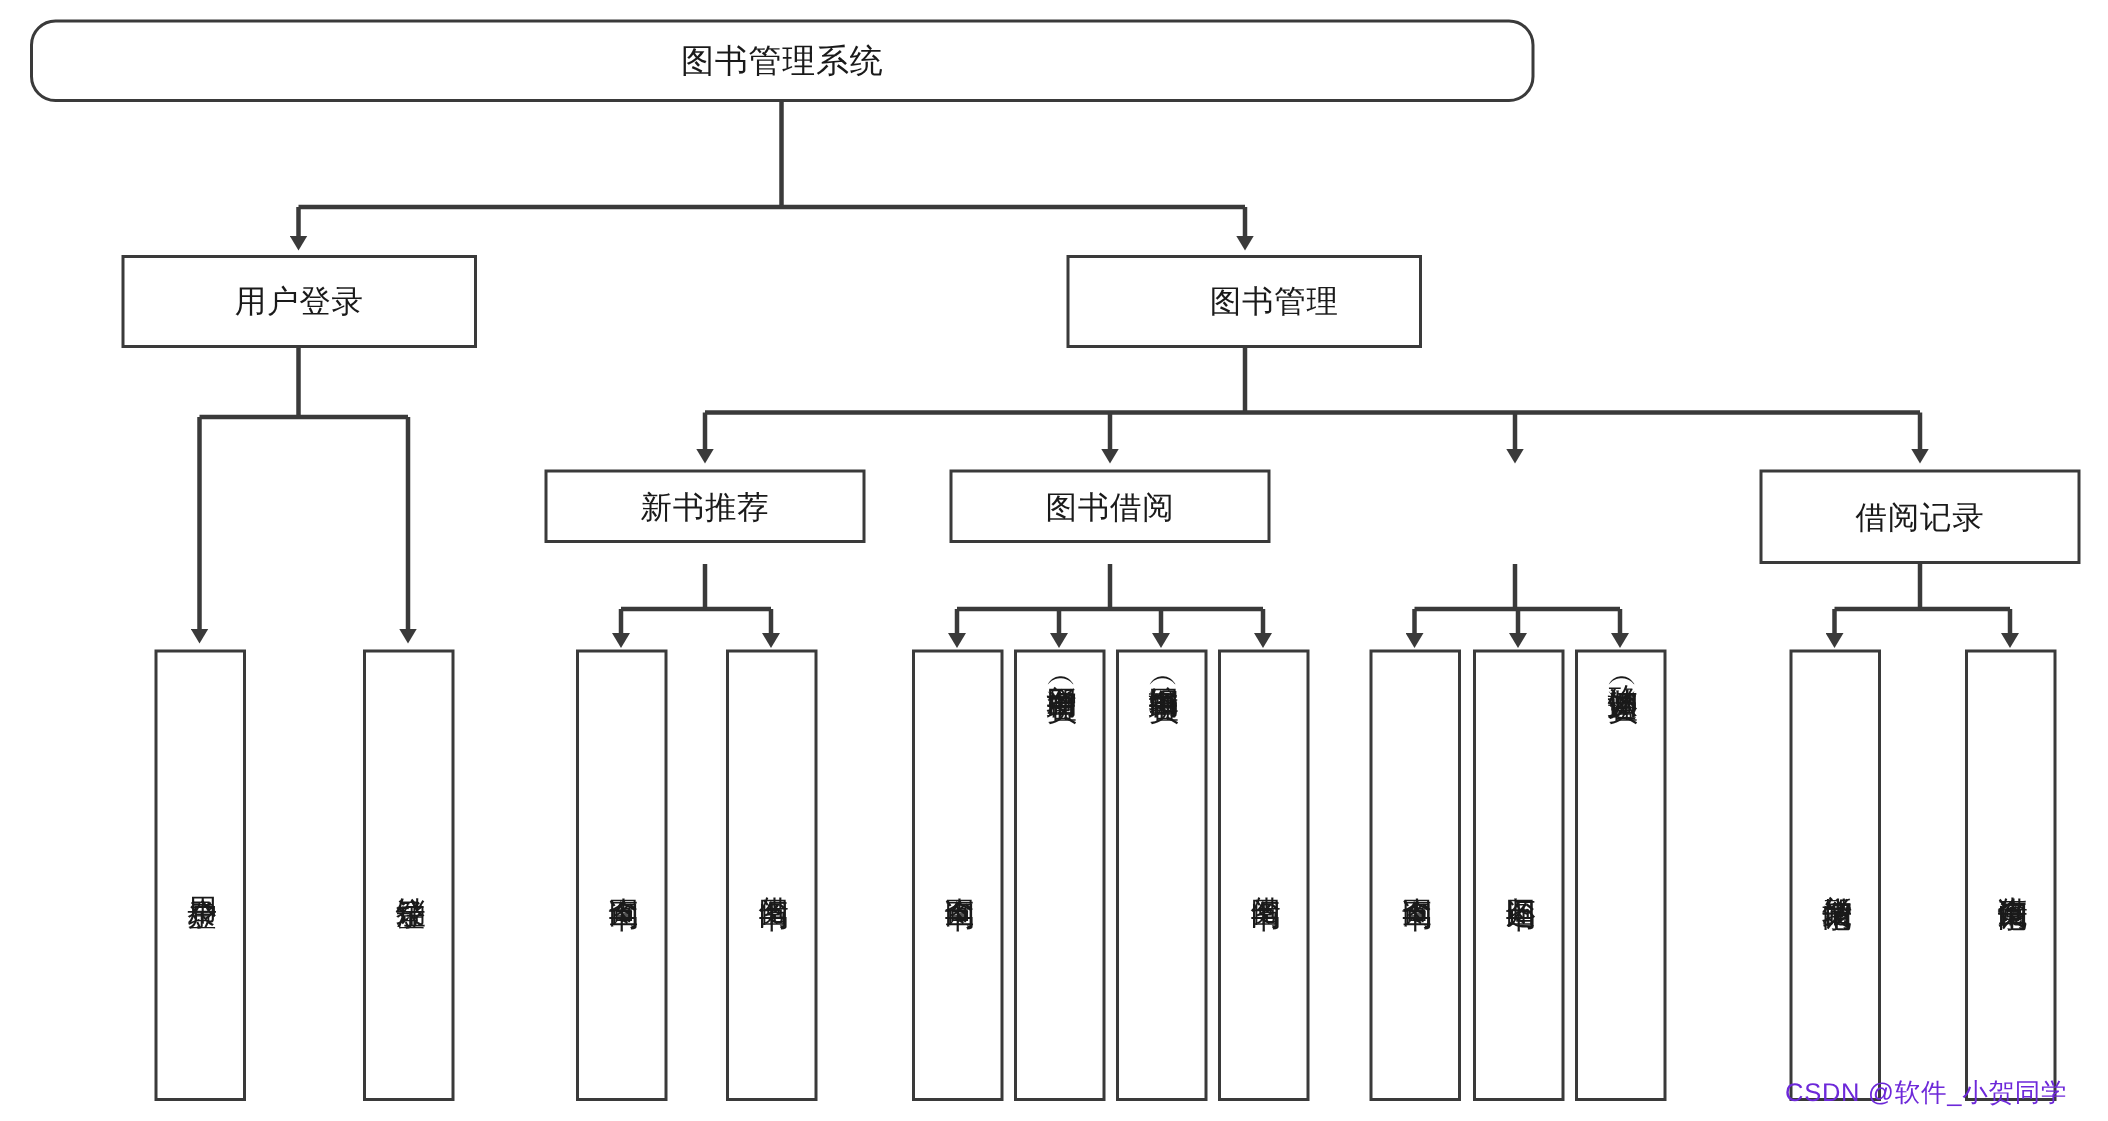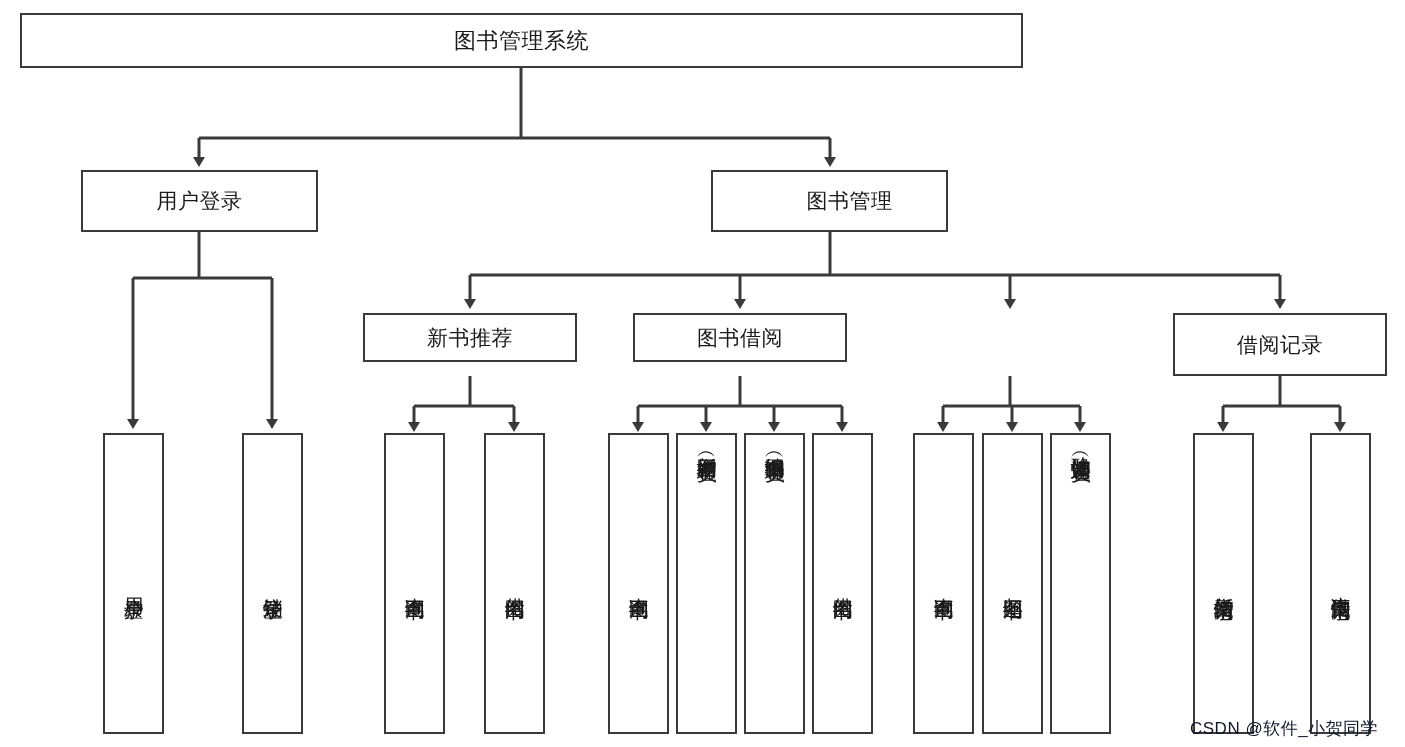--- a/index.html
+++ b/index.html
@@ -59,21 +59,21 @@
     position: absolute;
     left: 0;
     top: 0;
     width: 1405px;
     height: 747px;
     pointer-events: none;
   }
   .watermark {
     position: absolute;
     font-size: 17px;
-    color: #0f172a;
+    color: #6d28d9;
     white-space: nowrap;
     letter-spacing: 0.5px;
   }
 </style>
 </head>
 <body>
 
 <div id="diagram-root">
 
   <svg class="connectors" viewBox="0 0 1405 747" xmlns="http://www.w3.org/2000/svg">
@@ -119,21 +119,21 @@
       <path d="M1012,406 L1012,423" marker-end="url(#arrow)"></path>
       <path d="M1080,406 L1080,423" marker-end="url(#arrow)"></path>
 
       <path d="M1280,376 L1280,406"></path>
       <path d="M1223,406 L1340,406"></path>
       <path d="M1223,406 L1223,423" marker-end="url(#arrow)"></path>
       <path d="M1340,406 L1340,423" marker-end="url(#arrow)"></path>
     </g>
   </svg>
 
-  <div class="node node-h node-title" style="left:20px; top:13px; width:1003px; height:55px;">
+  <div class="node node-h node-title" style="left:20px; top:13px; width:1003px; height:55px;border-radius:17px;">
     <span>图书管理系统</span>
   </div>
 
   <div class="node node-h" style="left:81px; top:170px; width:237px; height:62px;">
     <span>用户登录</span>
   </div>
   <div class="node node-h" style="left:711px; top:170px; width:237px; height:62px;padding-left:40px;">
     <span>图书管理</span>
   </div>
 

